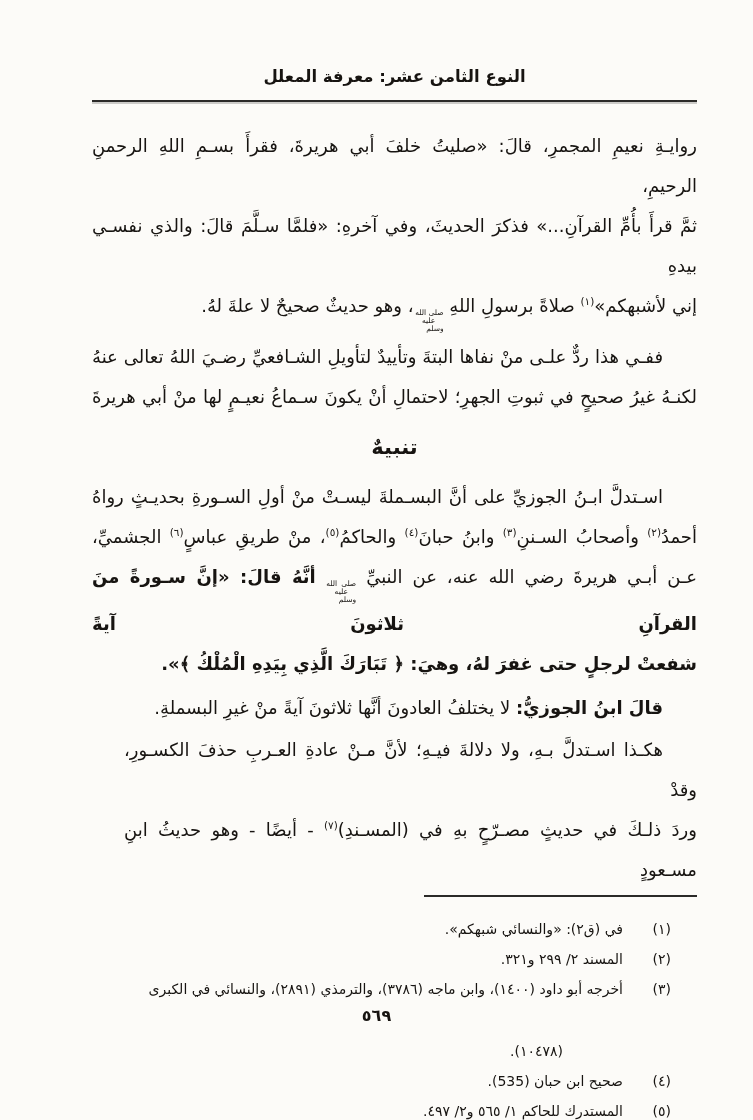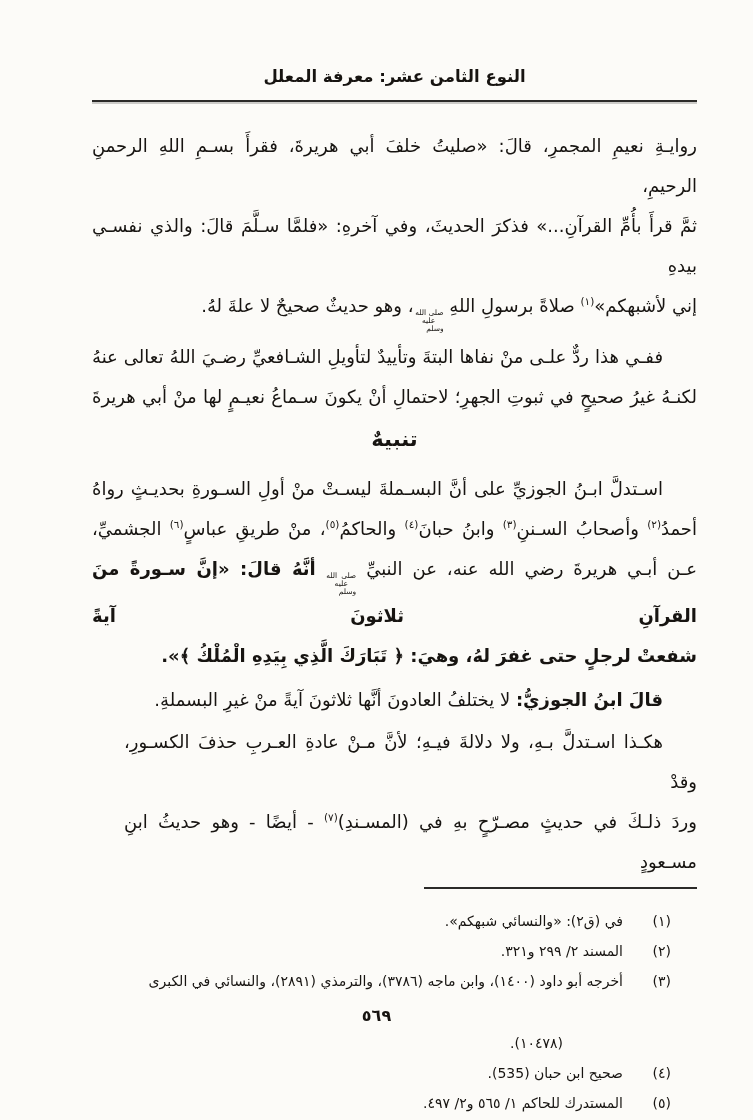--- a/index.html
+++ b/index.html
@@ -39,21 +39,21 @@
     white-space:normal;
   }
   .bl.end { text-align-last:right; }
   .indent { text-indent:34px; }
   .b { font-weight:bold; }
   .quran { font-weight:bold; letter-spacing:.5px; }
   sup { font-size:10.5px; vertical-align:7px; line-height:0; }
   .p1 { margin-top:24px; }
   .para { margin-top:4px; }
   .notice {
-    margin-top:4px;
+    margin-top:12px;
     text-align:center;
     font-weight:bold;
     font-size:21px;
     line-height:36px;
   }
   .p3 { margin-top:12px; }
   .p5 { margin-top:2px;margin-left:32px; }
   .pbuh {
     display:inline-flex;
     flex-direction:column;

